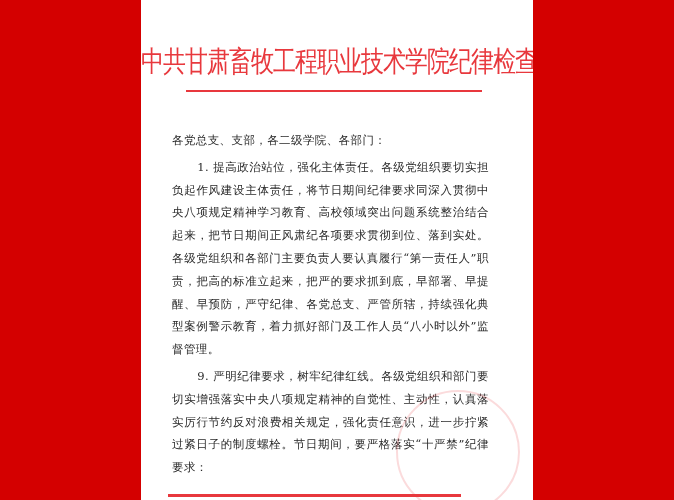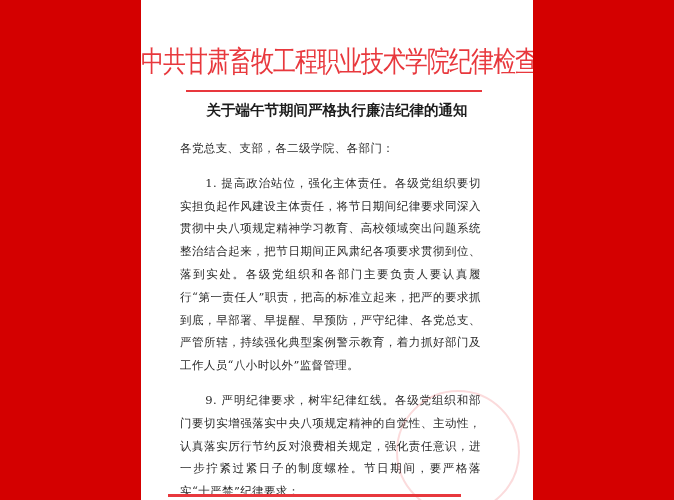--- a/index.html
+++ b/index.html
@@ -35,40 +35,39 @@
       font-size: 14.5px; font-weight: bold;
       color: #1c1c1c;
       white-space: nowrap;
     }
     .body-text {
       position: absolute; left: 27px; width: 325px; top: 125px;
       font-size: 11.5px; line-height: 22.8px;
       color: #2a2a2a;
       letter-spacing: 0.4px;
     }
-    .body-text p { margin: 12px; text-align: justify; }
+    .body-text p { margin: 4px; text-align: justify; }
     .indent { text-indent: 2.2em; }
     .b { font-weight: normal; }
     .red-rule-bottom {
       position: absolute; left: 27px; width: 293px; top: 494px; height: 3px;
       background: #e8383d;
     }
     .seal {
       position: absolute; left: 255px; top: 390px; width: 120px; height: 120px;
       border-radius: 50%;
       border: 2px solid rgba(232,56,61,0.18);
     }
   </style>
 </head>
 <body>
 
 <div class="page">
   <div class="org-title">中共甘肃畜牧工程职业技术学院纪律检查委员会</div>
   <div class="red-rule-top"></div>
-  <div class="doc-title">关于端午节期间严格执行廉洁纪律的通知</div>
 
   <div class="body-text">
     <p>各党总支、支部，各二级学院、各部门：</p>
     <p class="indent"><span class="b">1. 提高政治站位，强化主体责任。</span><span>各级党组织要切实担负起作风建设主体责任，将节日期间纪律要求同深入贯彻中央八项规定精神学习教育、高校领域突出问题系统整治结合起来，把节日期间正风肃纪各项要求贯彻到位、落到实处。各级党组织和各部门主要负责人要认真履行“第一责任人”职责，把高的标准立起来，把严的要求抓到底，早部署、早提醒、早预防，严守纪律、各党总支、严管所辖，持续强化典型案例警示教育，着力抓好部门及工作人员“八小时以外”监督管理。</span></p>
     <p class="indent"><span class="b">9. 严明纪律要求，树牢纪律红线。</span><span>各级党组织和部门要切实增强落实中央八项规定精神的自觉性、主动性，认真落实厉行节约反对浪费相关规定，强化责任意识，进一步拧紧过紧日子的制度螺栓。节日期间，要严格落实“十严禁”纪律要求：</span></p>
   </div>
 
   <div class="seal"></div>
   <div class="red-rule-bottom"></div>
 </div>

